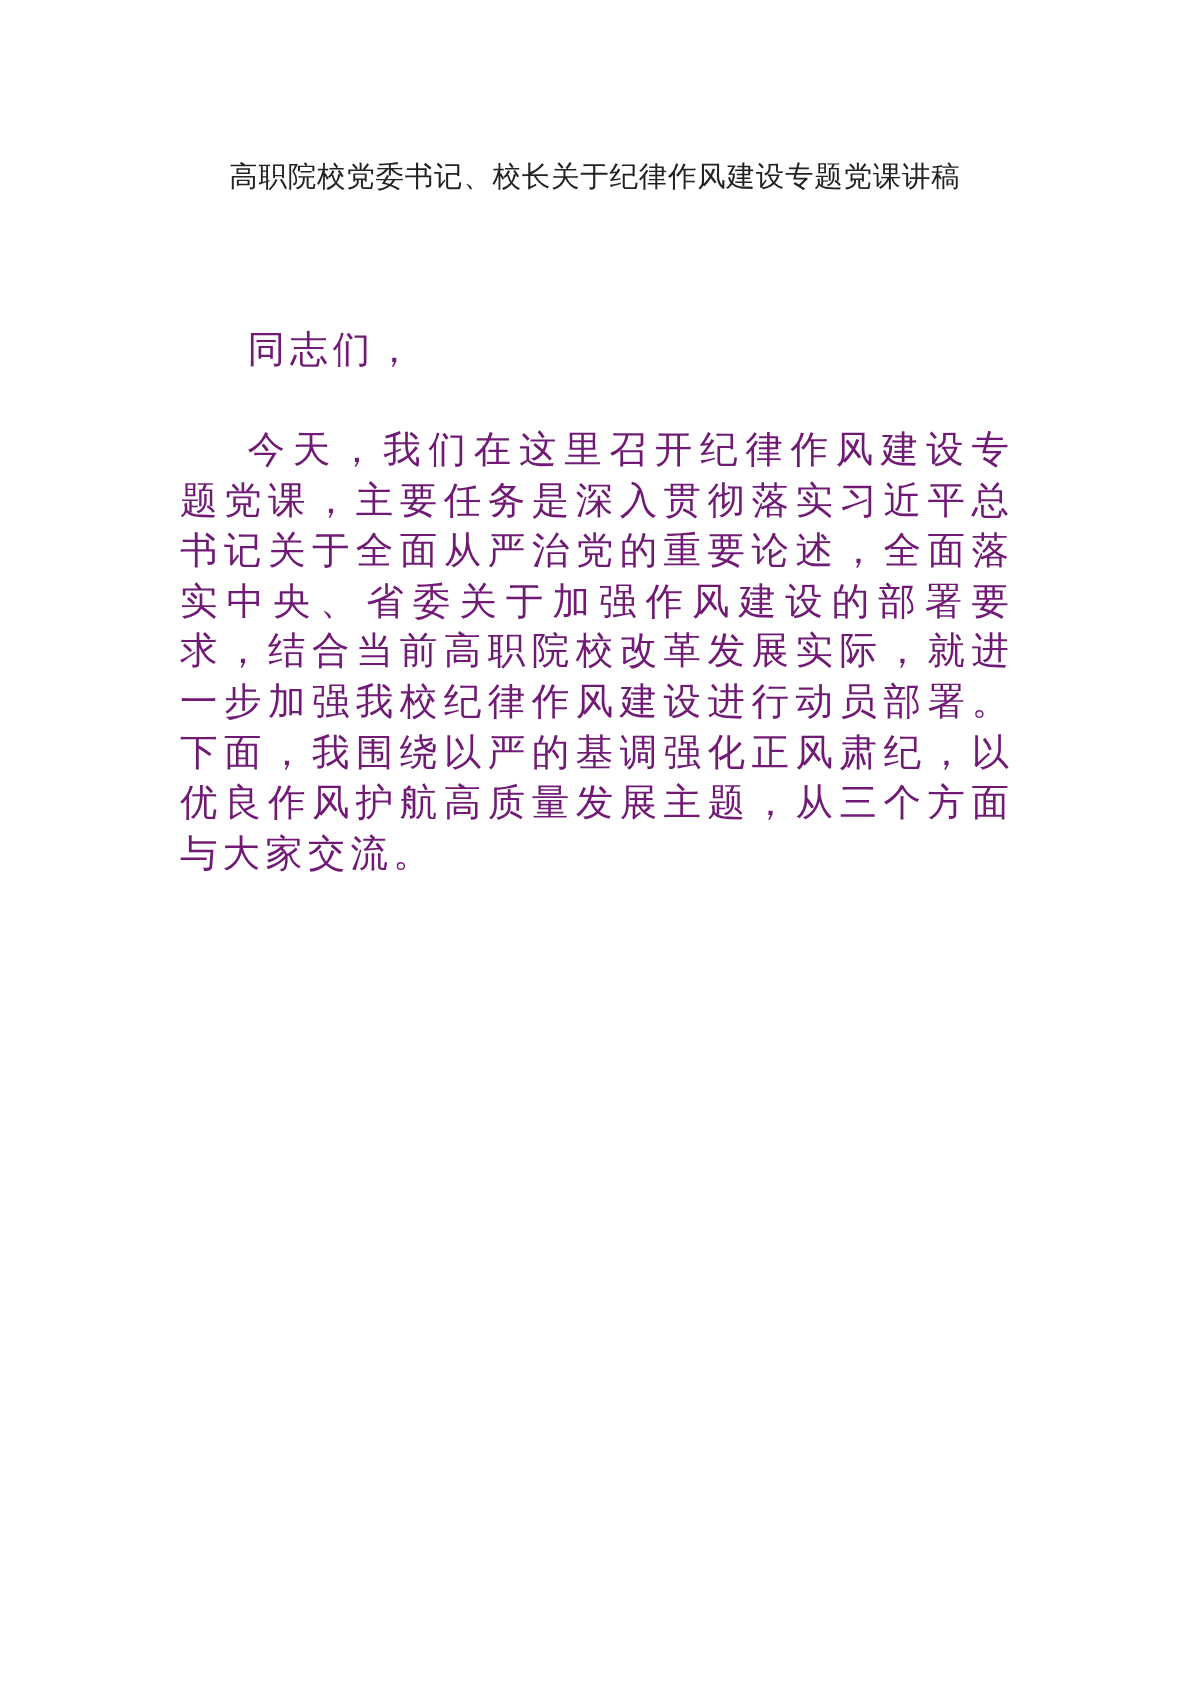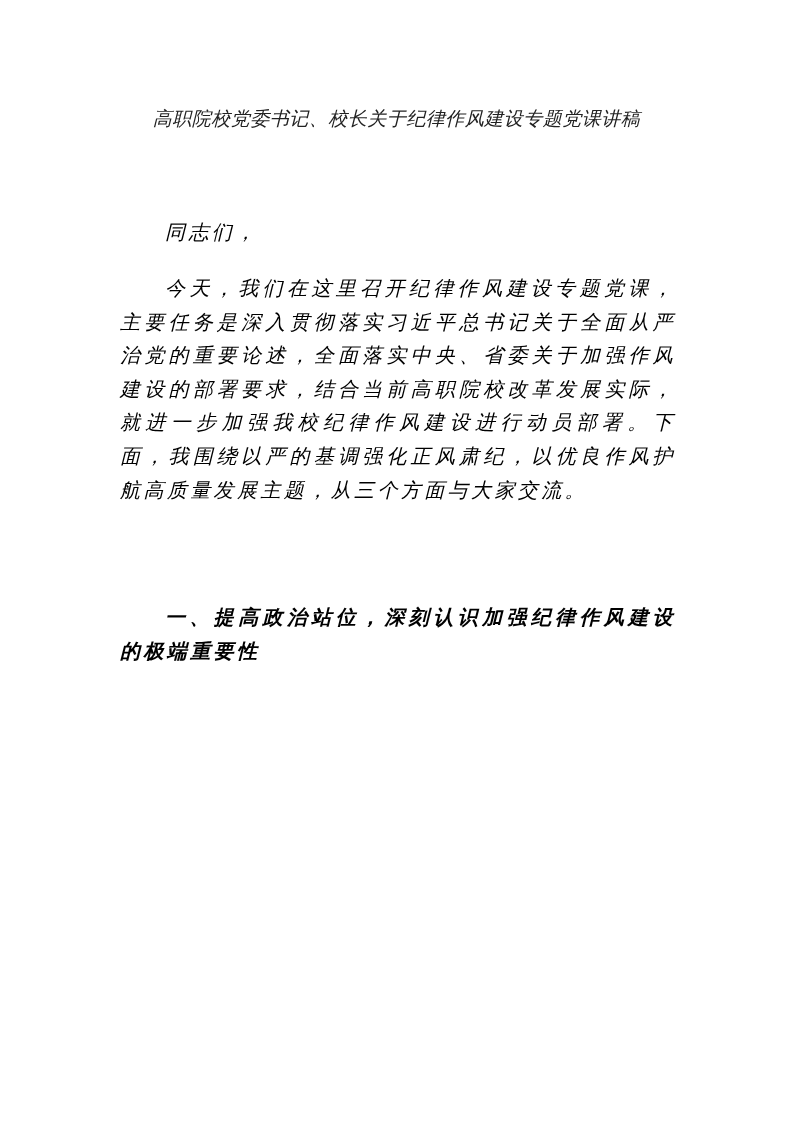--- a/index.html
+++ b/index.html
@@ -1,32 +1,31 @@
 <!DOCTYPE html>
 <html><head>
 <meta charset="utf-8">
 <style>
   html, body { margin: 0; padding: 0; background: #ffffff; }
   body { width: 793px; height: 1122px; position: relative; overflow: hidden;
          font-family: "DejaVu Sans", "Liberation Sans", sans-serif; color: #1a1a1a; }
-  .page { position: absolute; left: 0; top: 0; width: 793px; height: 1122px; font-style: italic; }
+  .page { position: absolute; left: 0; top: 0; width: 793px; height: 1122px; }
   .title { position: absolute; left: 0; width: 793px; top: 104px; text-align: center;
            font-size: 19px; letter-spacing: 0.5px; line-height: 28px; color: #222; }
-  .para { position: absolute; left: 120px; width: 556px; font-size: 20px;
-          line-height: 33.6px; letter-spacing: 3.4px; color: #000000; text-align: justify; }
+  .para { position: absolute; left: 120px; width: 556px; font-size: 25px;
+          line-height: 33.6px; letter-spacing: 3.4px; color: #701a75; text-align: justify; }
   .indent { text-indent: 45px; }
   .heading { font-weight: bold; }
   .sub { }
   .sub-lead { font-weight: bold; }
 </style>
 </head>
 <body>
 
 <div class="page">
   <div class="title">高职院校党委书记、校长关于纪律作风建设专题党课讲稿</div>
 
   <div class="para indent" style="top:216px;">同志们，</div>
 
-  <div class="para indent" style="top:272px;">今天，我们在这里召开纪律作风建设专题党课，主要任务是深入贯彻落实习近平总书记关于全面从严治党的重要论述，全面落实中央、省委关于加强作风建设的部署要求，结合当前高职院校改革发展实际，就进一步加强我校纪律作风建设进行动员部署。下面，我围绕以严的基调强化正风肃纪，以优良作风护航高质量发展主题，从三个方面与大家交流。</div>
+  <div class="para indent" style="top:283px;">今天，我们在这里召开纪律作风建设专题党课，主要任务是深入贯彻落实习近平总书记关于全面从严治党的重要论述，全面落实中央、省委关于加强作风建设的部署要求，结合当前高职院校改革发展实际，就进一步加强我校纪律作风建设进行动员部署。下面，我围绕以严的基调强化正风肃纪，以优良作风护航高质量发展主题，从三个方面与大家交流。</div>
 
-  <div class="para indent heading" style="top:601px;">一、提高政治站位，深刻认识加强纪律作风建设的极端重要性</div>
 
 </div>
 
 </body></html>

